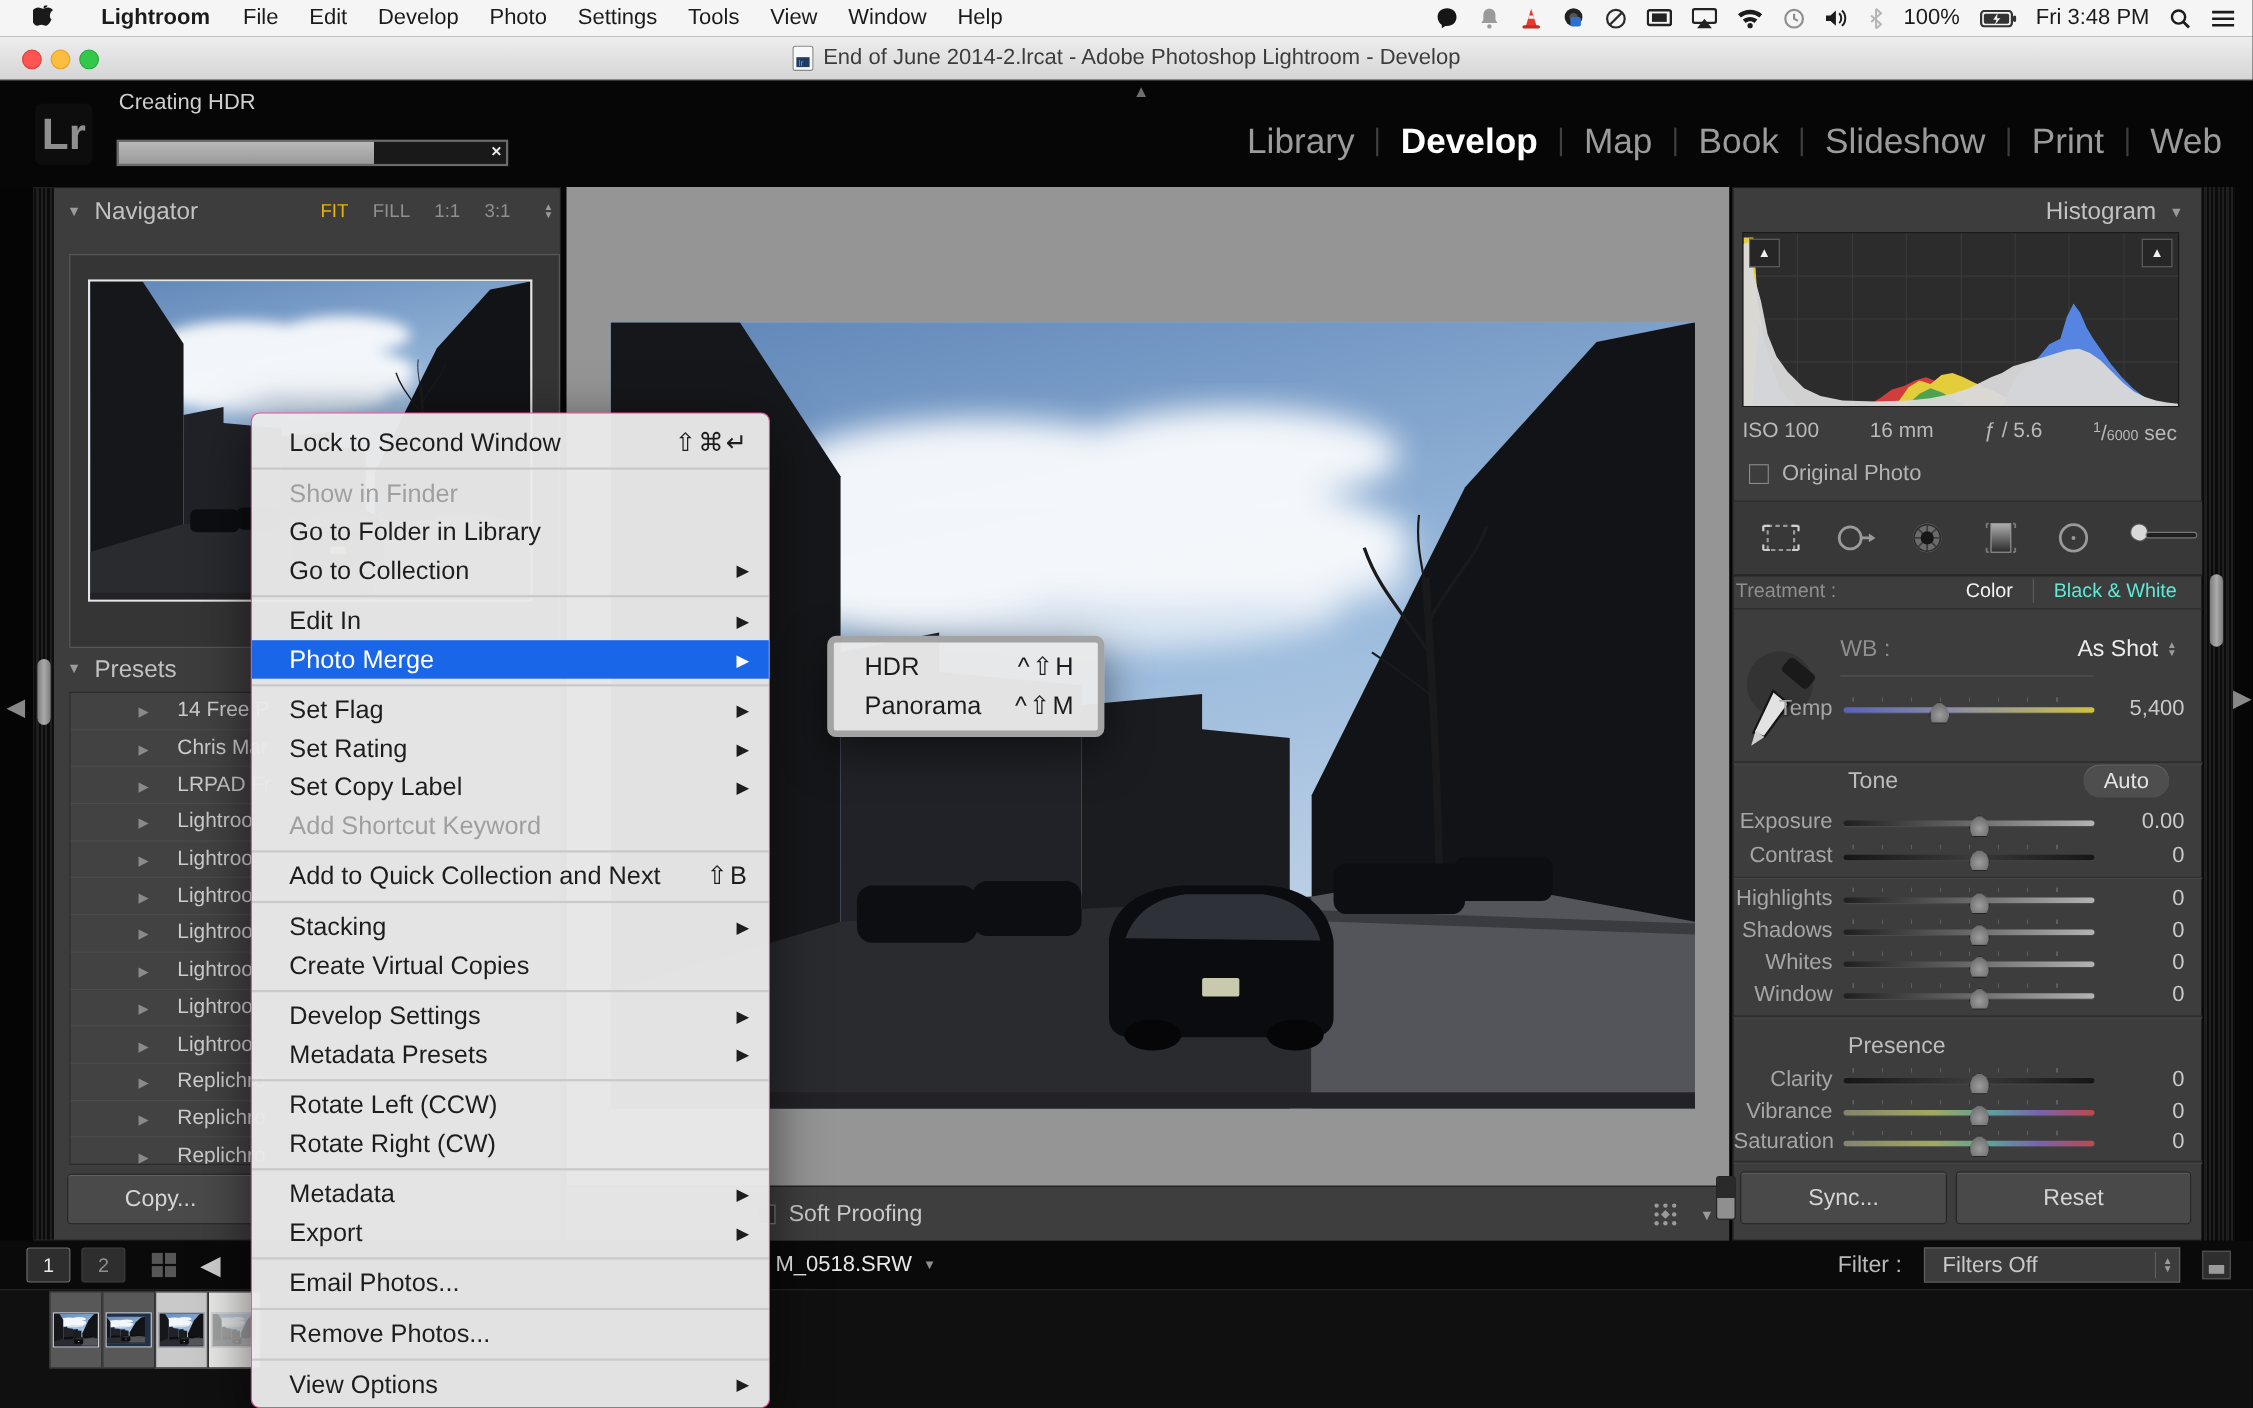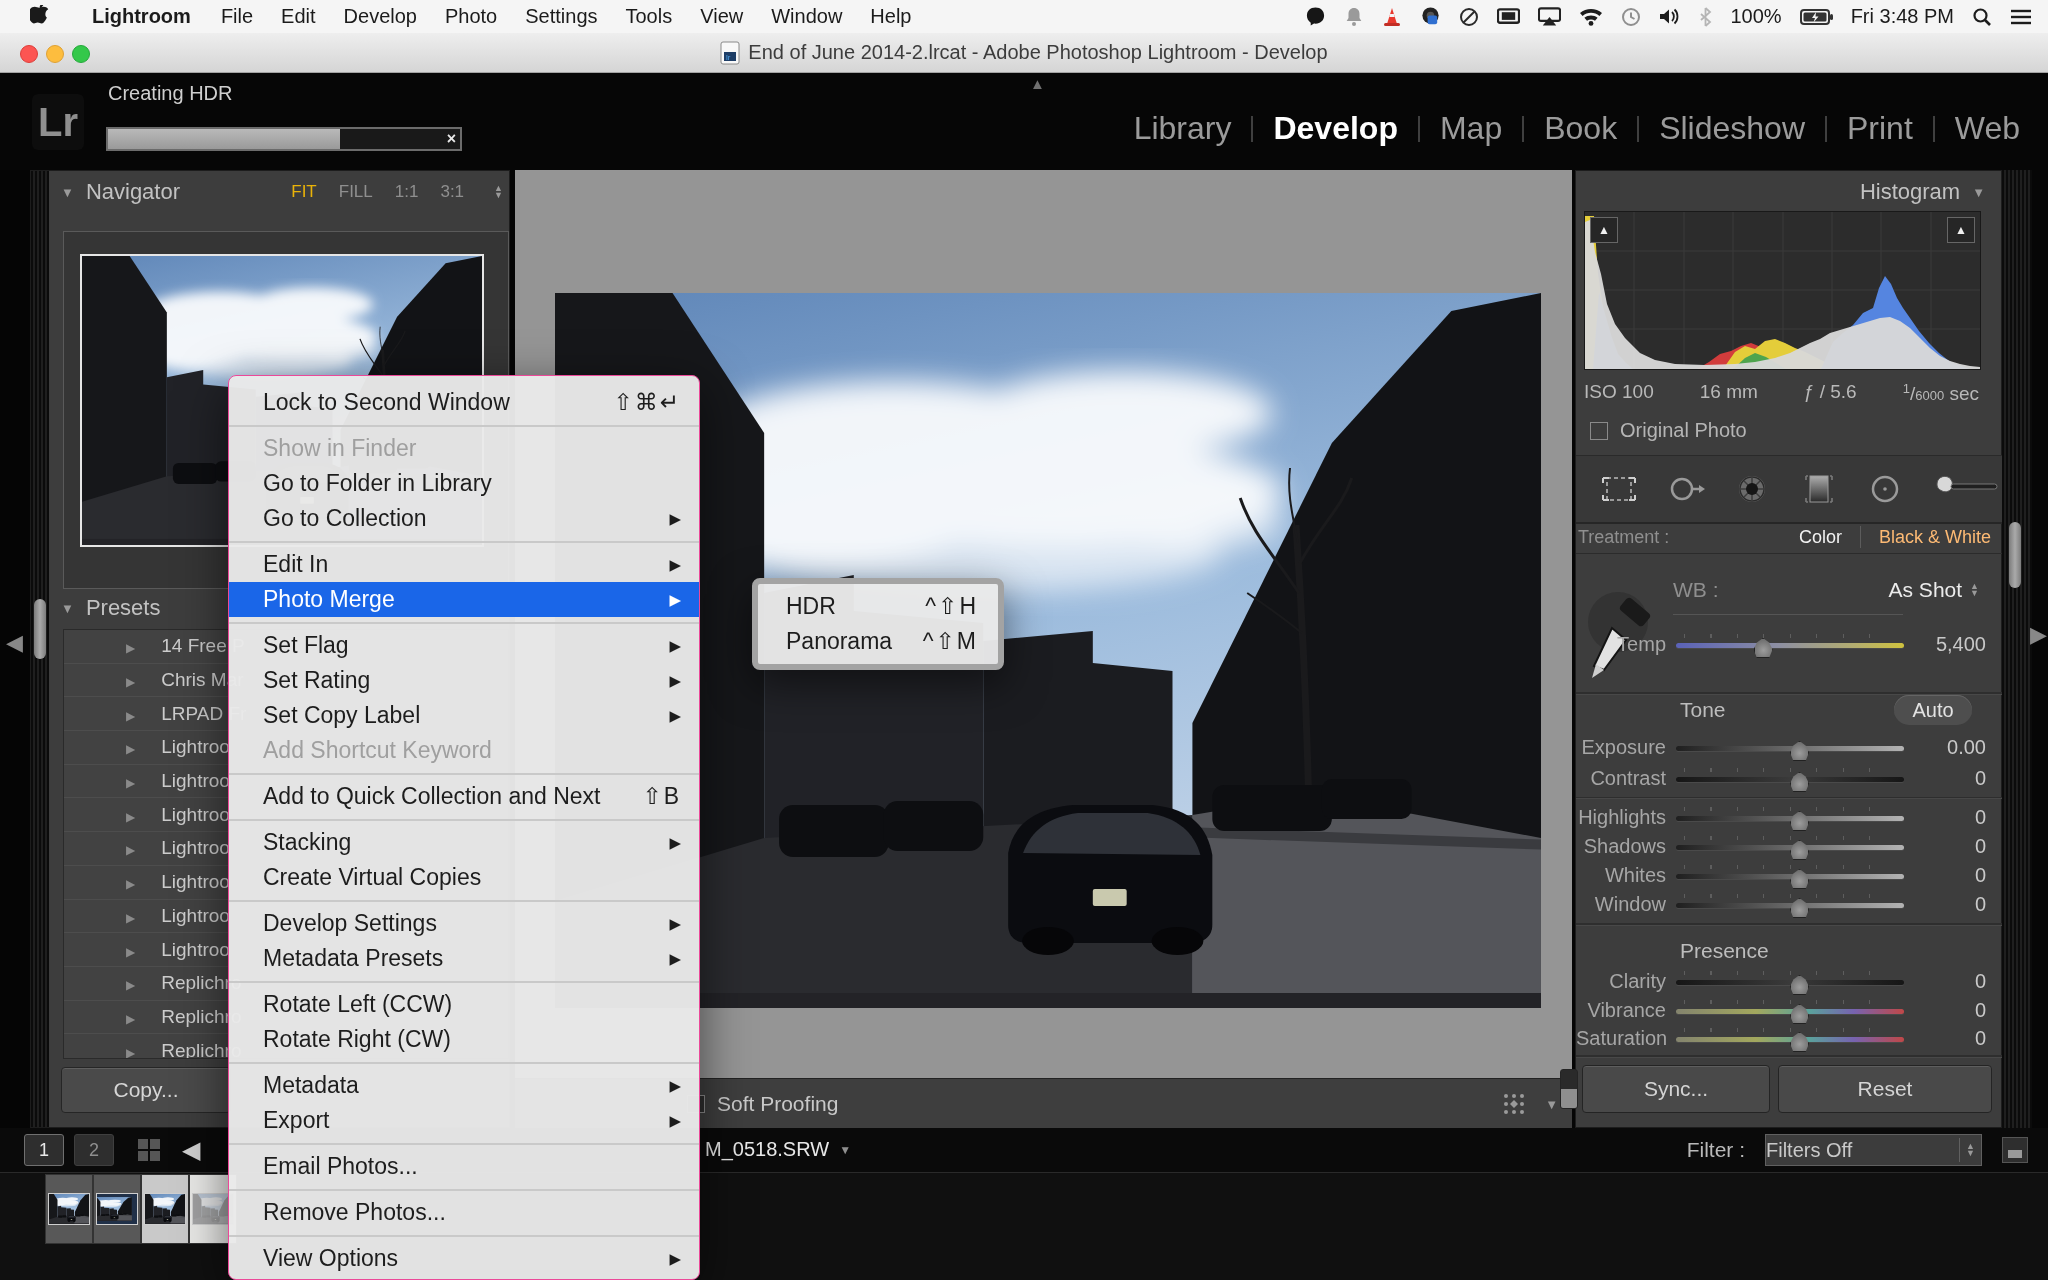--- a/index.html
+++ b/index.html
@@ -107,21 +107,21 @@
   #orig-row{position:absolute;left:14px;top:248px;display:flex;align-items:center;gap:12px;
             font-size:20px;color:#b5b5b5}
   #orig-chk{width:16px;height:16px;border:1px solid #8a8a8a;background:transparent}
   #tools-strip{position:absolute;left:0;top:284px;width:427px;height:66px;background:#383838;
                border-top:1px solid #2a2a2a;border-bottom:2px solid #262626;
                display:flex;align-items:center;justify-content:space-around;padding:0 10px}
   #treatment-row{position:absolute;left:0;top:352px;width:427px;height:28px;display:flex;
                  align-items:center;font-size:18px;color:#8f8f8f}
   #treatment-row .tcolor{color:#f2f2f2;margin-left:auto}
   #treatment-row .tdiv{width:1px;height:22px;background:#5c5c5c;margin:0 18px}
-  #treatment-row .tbw{color:#fdba74;margin-right:12px}
+  #treatment-row .tbw{color:#5eead4;margin-right:24px}
   #basic-sec{position:absolute;left:0;top:382px;width:427px;height:138px;border-top:1px solid #2b2b2b}
   #dropper{position:absolute;left:6px;top:16px}
   #wb-row{position:absolute;left:97px;top:24px;width:306px;display:flex;align-items:center;
           font-size:21px}
   #wb-row .wbl{color:#8f8f8f}
   #wb-row .wbv{color:#ececec;margin-left:auto}
   #wb-sep{position:absolute;left:97px;top:60px;width:230px;height:1px;background:#555}
 
   .srow{position:absolute;left:0;width:427px;height:28px;display:flex;align-items:center}
   .slabel{width:90px;text-align:right;font-size:20px;color:#a6a6a6;flex:none}
@@ -164,21 +164,21 @@
   #fs-left{display:flex;align-items:center;padding-left:24px}
   #fs-grid{margin:0 14px;display:flex;flex-wrap:wrap;width:22px;gap:2px}
   #fs-grid span{width:10px;height:10px;background:#565656}
   #fs-arrow{color:#cfcfcf;font-size:24px;margin-left:8px}
   #fs-filename{position:absolute;left:705px;top:10px;font-size:20px;color:#e8e8e8;
                display:flex;align-items:center;gap:10px}
   #fs-filename .dd{color:#8f8f8f;font-size:12px}
   #fs-right{position:absolute;right:20px;top:6px;display:flex;align-items:center;gap:20px}
   #filter-label{font-size:21px;color:#b9b9b9}
   #filter-select{width:215px;height:30px;background:#3c3c3c;border:1px solid #606060;
-                 display:flex;align-items:center;font-size:20px;color:#c9c9c9;padding-left:0}
+                 display:flex;align-items:center;font-size:20px;color:#c9c9c9;padding-left:16px}
   #filter-select .updown{margin-left:auto;margin-right:6px;border-left:1px solid #606060;
                  padding-left:6px;height:24px;justify-content:center}
   #fs-sq{width:24px;height:24px;background:#2e2e2e;border:1px solid #555;
          display:flex;align-items:flex-end}
   #fs-sq i{display:block;width:14px;height:8px;background:#9a9a9a;margin:0 auto 4px}
   .fs-cell{position:absolute;top:46px;width:46px;height:68px;background:#585858;border:1px solid #333}
   .fs-cell.sel{background:#c9c9c9}
   .fs-cell.bright{background:#e9e9e7}
   .fs-thumb{position:absolute;left:2px;top:18px;width:40px;height:30px;border:1px solid #cfcfcf;
             overflow:hidden;background:#203048}

